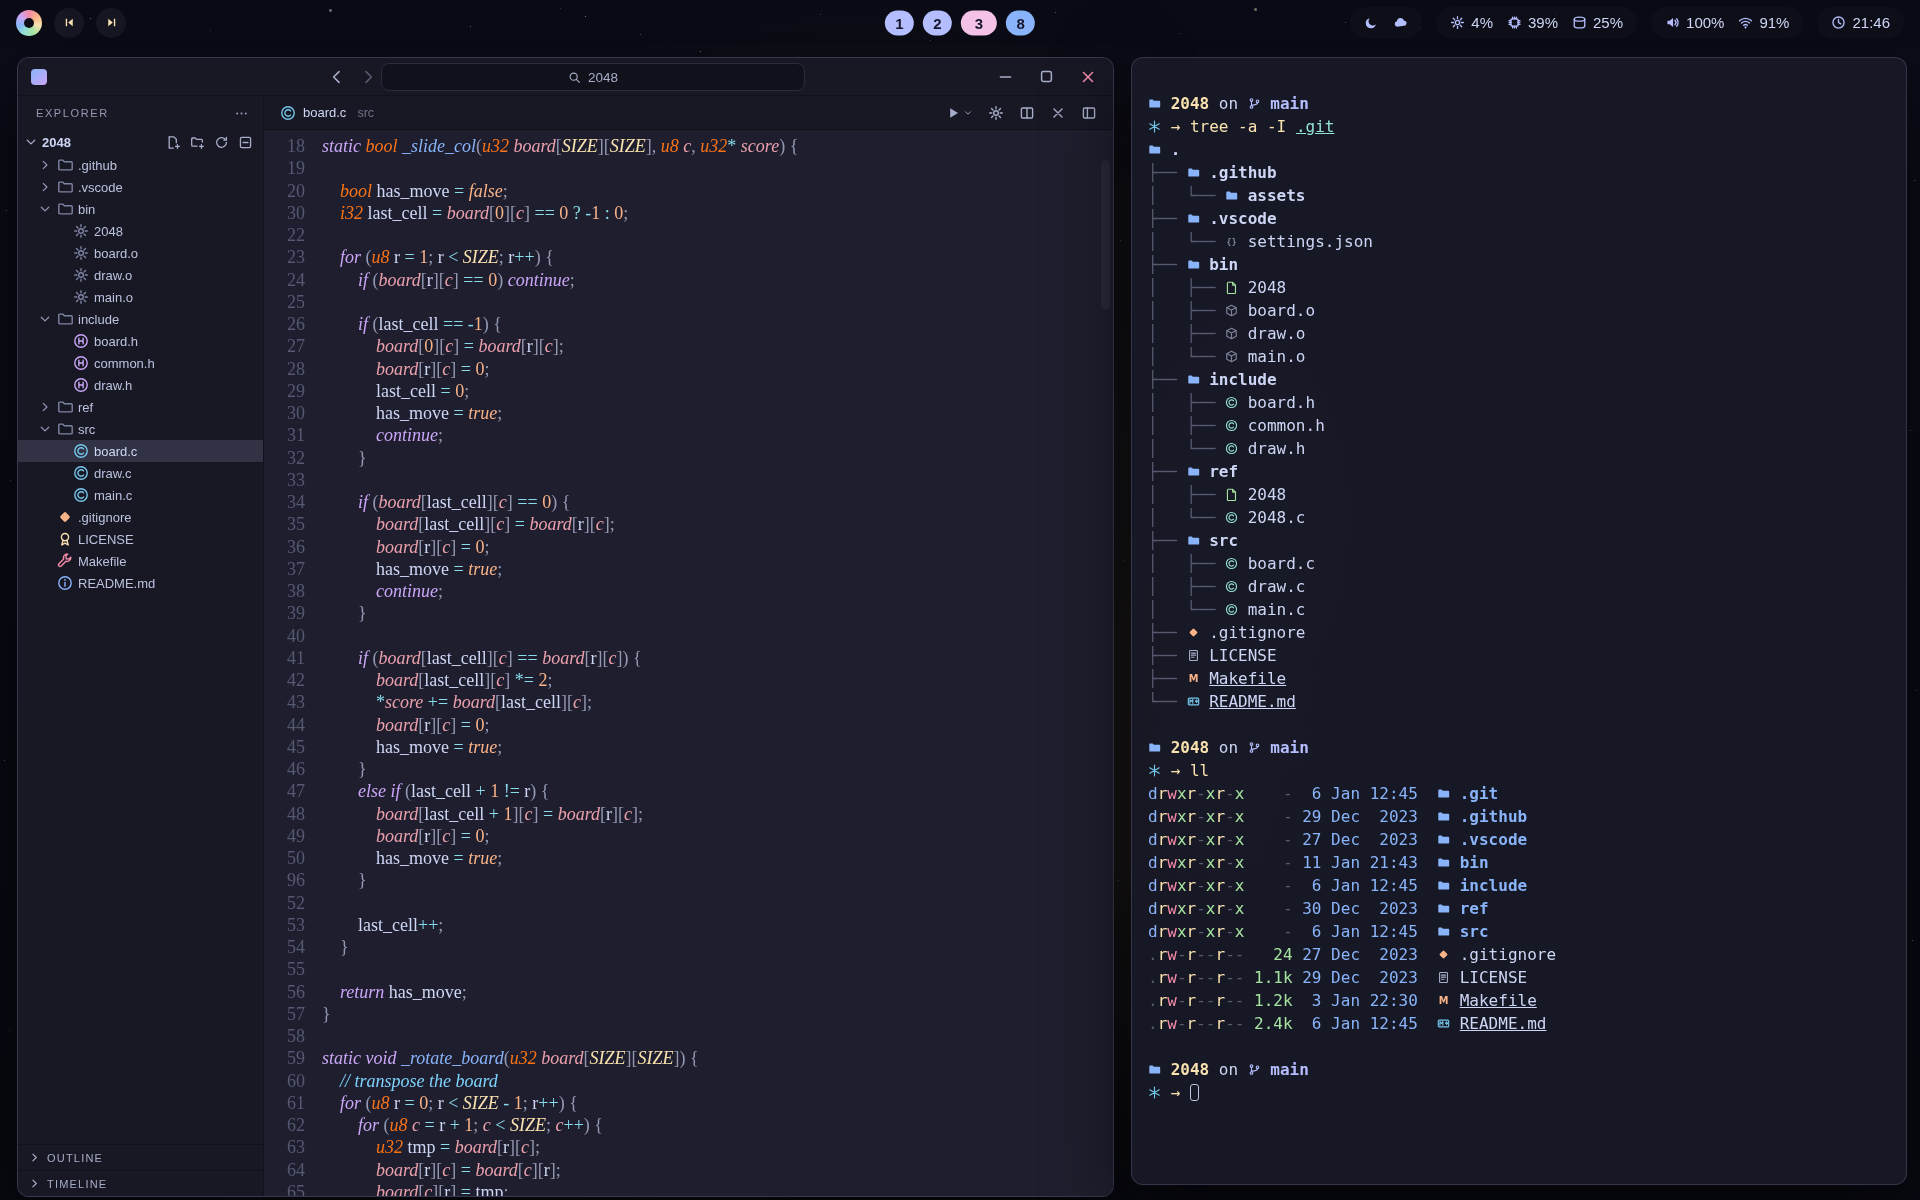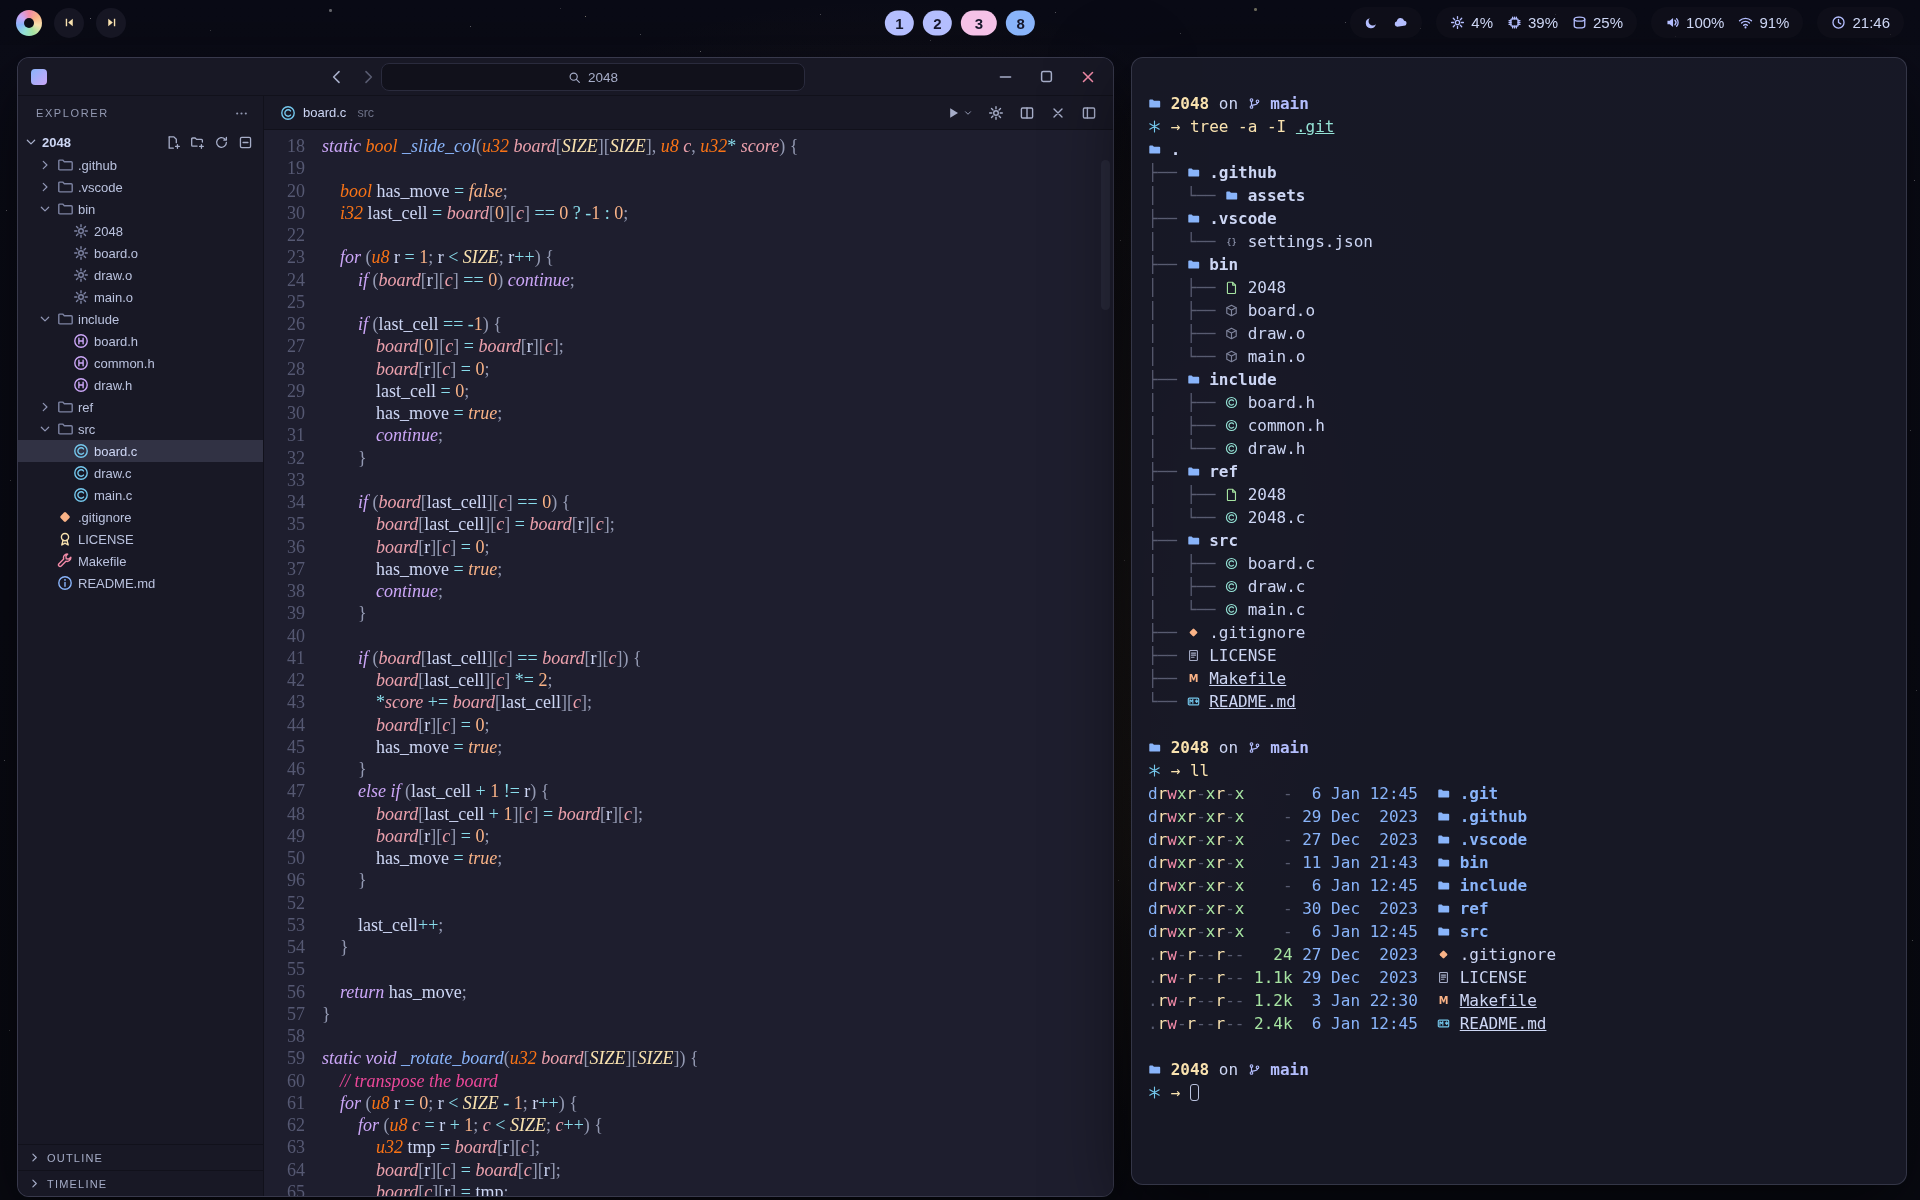--- a/index.html
+++ b/index.html
@@ -103,21 +103,21 @@
 .c-kw{color:#cba6f7;font-style:italic}
 .c-ty{color:#f97316;font-style:italic}
 .c-co{color:#fab387;font-style:italic}
 .c-ma{color:#f9e2af;font-style:italic}
 .c-pa{color:#eba0ac;font-style:italic}
 .c-fn{color:#89b4fa;font-style:italic}
 .c-id{color:#cdd6f4}
 .c-nu{color:#fab387}
 .c-op{color:#89dceb}
 .c-pu{color:#9399b2}
-.c-com{color:#ec4899;font-style:italic}
+.c-com{color:#7dd3fc;font-style:italic}
 
 
 .terminal{position:absolute;left:1131px;top:57px;width:776px;height:1128px;background:rgba(24,25,38,.96);
  border-radius:12px;border:1px solid rgba(88,91,112,.45);box-shadow:0 24px 80px rgba(0,0,0,.6);z-index:3;overflow:hidden}
 .tbody{padding:34px 8px 0 16px;font-family:"DejaVu Sans Mono",monospace;font-size:16px;line-height:23px}
 .tline{white-space:pre;height:23px}
 .ic{display:inline-block;width:13px;height:13px;vertical-align:-1px}
 .ic svg{width:100%;height:100%;display:block}
 .cursor{display:inline-block;width:9px;height:17px;border:1.3px solid #bac2de;border-radius:3px;vertical-align:-3px}
 .tb{font-weight:bold}.tu{text-decoration:underline}

